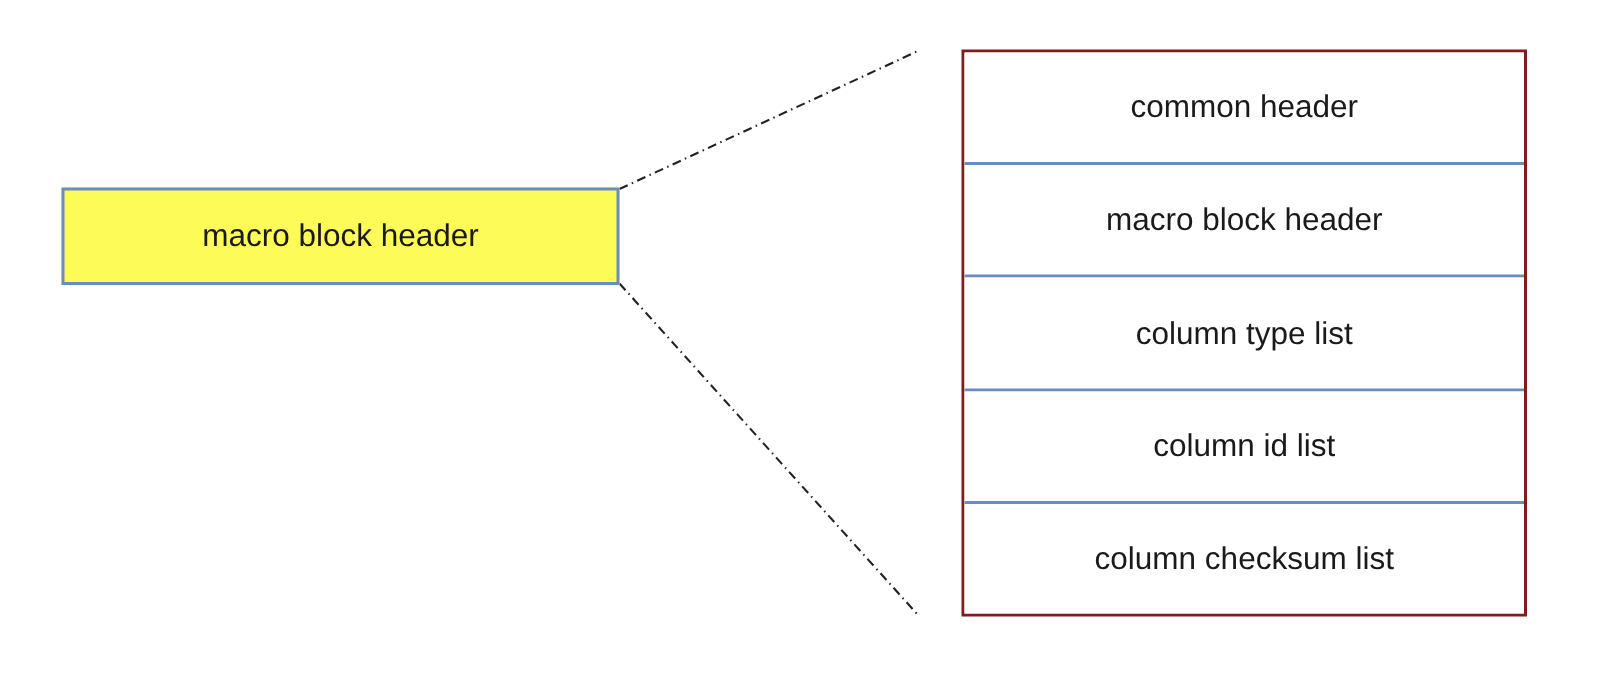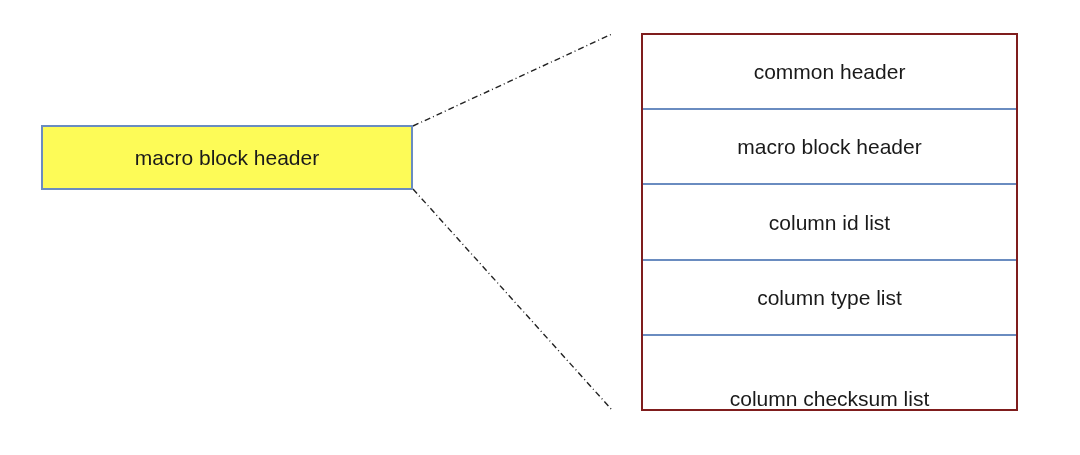--- a/index.html
+++ b/index.html
@@ -69,21 +69,20 @@
     flex: 1 1 0;
     box-sizing: border-box;
     border-bottom: 2px solid #6a8cc0;
     display: flex;
     align-items: center;
     justify-content: center;
     background: #ffffff;
   }
   #detail-table .table-row:last-child {
     border-bottom: none;
-    align-items: flex-end;
   }
   #detail-table .row-label {
     font-size: 21px;
     color: #1a1a1a;
     line-height: 1;
     white-space: nowrap;
   }
 </style>
 </head>
 <body>
@@ -100,23 +99,23 @@
   </div>
 
   <div id="detail-table">
     <div class="table-row">
       <span class="row-label">common header</span>
     </div>
     <div class="table-row">
       <span class="row-label">macro block header</span>
     </div>
     <div class="table-row">
-      <span class="row-label">column id list</span>
+      <span class="row-label">column type list</span>
     </div>
     <div class="table-row">
-      <span class="row-label">column type list</span>
+      <span class="row-label">column id list</span>
     </div>
     <div class="table-row">
       <span class="row-label">column checksum list</span>
     </div>
   </div>
 
 </div>
 
 </body></html>

